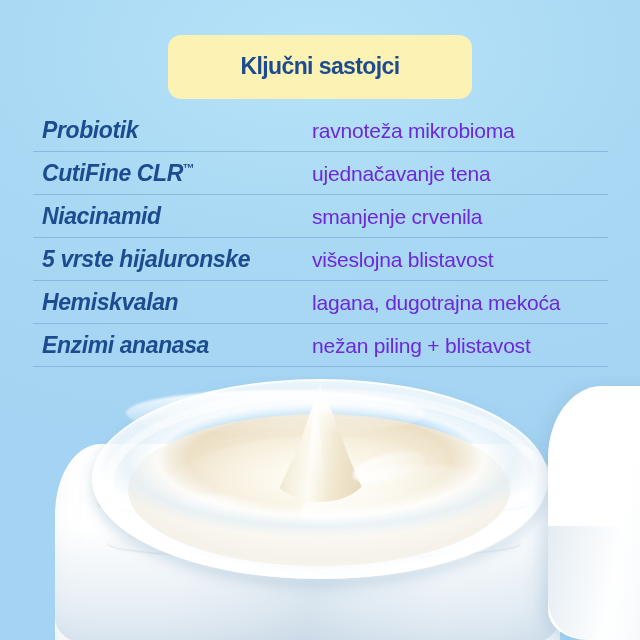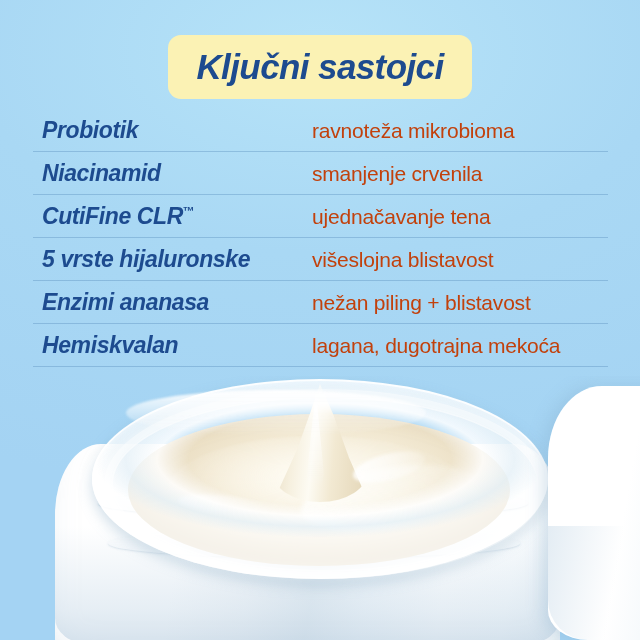--- a/index.html
+++ b/index.html
@@ -32,23 +32,22 @@
     top: 35px;
     width: 304px;
     height: 64px;
     background: #fbf2b4;
     border-radius: 13px;
     display: flex;
     align-items: center;
     justify-content: center;
   }
   .title-text {
-    font-size: 35px;
+    font-size: 23px;
     font-weight: bold;
-    font-style: italic;
     color: #1d4b8f;
     letter-spacing: -0.6px;
     white-space: nowrap;
     line-height: 1;
     transform: translateY(-1px);
   }
 
   
   .table {
     position: absolute;
@@ -91,21 +90,21 @@
     font-style: normal;
     letter-spacing: 0;
   }
   .cell-desc {
     position: absolute;
     left: 312px;
     width: 310px;
     font-size: 21px;
     font-weight: normal;
     font-style: normal;
-    color: #c2410c;
+    color: #6d28d9;
     letter-spacing: -0.2px;
     white-space: nowrap;
   }
 
   
   .photo {
     position: absolute;
     left: 0;
     top: 376px;
     width: 640px;
@@ -328,46 +327,46 @@
 
   <div class="table">
 
     <div class="row">
       <div class="cell-name">Probiotik</div>
       <div class="cell-desc">ravnoteža mikrobioma</div>
       <div class="divider" style="bottom:0"></div>
     </div>
 
     <div class="row">
+      <div class="cell-name"><span>CutiFine CLR</span><span class="tm">™</span></div>
+      <div class="cell-desc">ujednačavanje tena</div>
+      <div class="divider" style="bottom:0"></div>
+    </div>
+
+    <div class="row">
       <div class="cell-name">Niacinamid</div>
       <div class="cell-desc">smanjenje crvenila</div>
       <div class="divider" style="bottom:0"></div>
     </div>
 
     <div class="row">
-      <div class="cell-name"><span>CutiFine CLR</span><span class="tm">™</span></div>
-      <div class="cell-desc">ujednačavanje tena</div>
-      <div class="divider" style="bottom:0"></div>
-    </div>
-
-    <div class="row">
       <div class="cell-name">5 vrste hijaluronske</div>
       <div class="cell-desc">višeslojna blistavost</div>
       <div class="divider" style="bottom:0"></div>
     </div>
 
     <div class="row">
+      <div class="cell-name">Hemiskvalan</div>
+      <div class="cell-desc">lagana, dugotrajna mekoća</div>
+      <div class="divider" style="bottom:0"></div>
+    </div>
+
+    <div class="row">
       <div class="cell-name">Enzimi ananasa</div>
       <div class="cell-desc">nežan piling + blistavost</div>
-      <div class="divider" style="bottom:0"></div>
-    </div>
-
-    <div class="row">
-      <div class="cell-name">Hemiskvalan</div>
-      <div class="cell-desc">lagana, dugotrajna mekoća</div>
       <div class="divider" style="bottom:0"></div>
     </div>
 
   </div>
 
   <div class="photo">
     <div class="jar-body"></div>
     <div class="jar-thread-1"></div>
     <div class="jar-thread-2"></div>
     <div class="jar-body-shade"></div>

